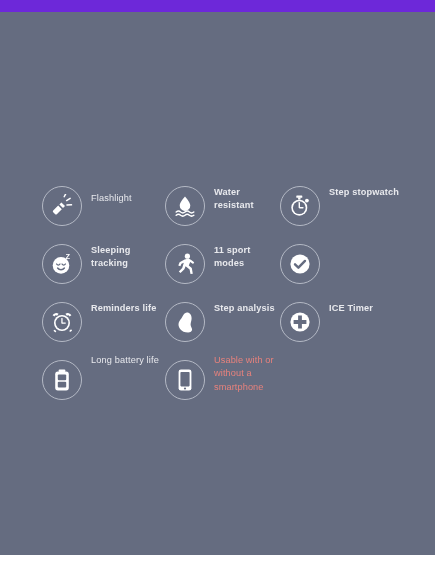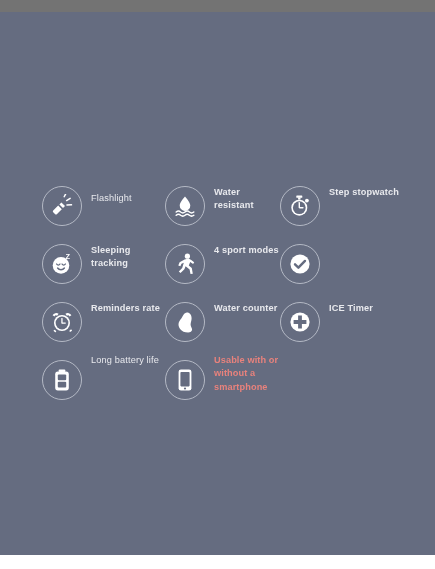--- a/index.html
+++ b/index.html
@@ -10,21 +10,21 @@
   body {
     width: 435px;
     height: 569px;
     font-family: "Liberation Sans", sans-serif;
     overflow: hidden;
   }
   .page {
     position: relative;
     width: 435px;
     height: 490px;
-    background: #737373;
+    background: #6d28d9;
   }
   .panel {
     position: absolute;
     left: 0;
     top: 12px;
     width: 435px;
     height: 543px;
     background: #656c80;
   }
   .feature-grid {
@@ -61,21 +61,21 @@
     font-size: 9.2px;
     line-height: 13.4px;
     color: #e8e9ed;
     letter-spacing: 0.15px;
     padding-top: 17px;
     max-width: 72px;
     word-wrap: break-word;
   }
   .feature.highlight .feature-label {
     color: #e8827c;
-    font-weight: bold;
+    font-weight: normal;
     letter-spacing: 0.1px;
   }
   .feature.row-tall .feature-label {
     padding-top: 11px;
     font-weight: bold;
   }
   .feature.row-xtall .feature-label {
     padding-top: 5px;
   }
 </style>
@@ -149,21 +149,21 @@
 
       <div class="feature row-tall">
         <span class="icon-circle">
           <svg width="24" height="24" viewBox="0 0 24 24">
             <g fill="#ffffff">
               <circle cx="14.4" cy="4.2" r="2.6"></circle>
               <path d="M11.6 7.4l4.0-1.0 2.6 1.6 3.0 2.2-1.1 1.7-2.9-1.9-1.4 3.5 3.0 2.6 1.0 5.6-2.3 0.4-0.9-4.7-4.0-3.1-1.2 3.0-3.9 3.8-1.7-1.6 3.4-3.5 1.6-5.2-2.3 0.9-1.1 2.6-2.1-0.7 1.3-3.4z"></path>
             </g>
           </svg>
         </span>
-        <span class="feature-label">4 sport modes</span>
+        <span class="feature-label">11 sport modes</span>
       </div>
 
       <div class="feature row-xtall">
         <span class="icon-circle">
           <svg width="24" height="24" viewBox="0 0 24 24">
             <g>
               <circle cx="12" cy="12" r="9.6" fill="#ffffff"></circle>
               <path d="M7.0 12.3l3.4 3.4 6.6-6.8" fill="none" stroke="#656c80" stroke-width="2.4" stroke-linecap="round" stroke-linejoin="round"></path>
             </g>
           </svg>
@@ -178,32 +178,32 @@
               <path d="M21.4 5.2a4.2 4.2 0 0 0-6.0-1.4l1.5 2.0a1.8 1.8 0 0 1 2.6 0.6z"></path>
               <circle cx="12" cy="13.0" r="8.0"></circle>
               <circle cx="12" cy="13.0" r="6.4" fill="#656c80"></circle>
               <rect x="11.3" y="8.0" width="1.3" height="5.6" rx="0.6" fill="#ffffff"></rect>
               <rect x="11.7" y="12.4" width="4.2" height="1.3" rx="0.6" fill="#ffffff"></rect>
               <rect x="4.3" y="19.6" width="2.7" height="1.6" rx="0.7" transform="rotate(36 4.3 19.6)"></rect>
               <rect x="19.1" y="20.8" width="2.7" height="1.6" rx="0.7" transform="rotate(-36 19.1 20.8)"></rect>
             </g>
           </svg>
         </span>
-        <span class="feature-label">Reminders rate</span>
+        <span class="feature-label">Reminders life</span>
       </div>
 
       <div class="feature row-tall">
         <span class="icon-circle">
           <svg width="24" height="24" viewBox="0 0 24 24">
             <g fill="#ffffff">
               <path d="M14.0 2.4c2.9 0 4.6 2.6 4.6 5.8 0 2.4-1.0 4.2-1.0 6.2 0 2.4 1.5 3.4 1.5 5.2 0 2.0-1.9 2.9-4.0 2.9-3.4 0-6.2-1.4-8.0-3.6-1.2-1.5-1.6-3.0-1.6-4.6 0-2.5 1.4-4.0 2.8-5.9C9.7 6.3 11.0 2.4 14.0 2.4z"></path>
             </g>
           </svg>
         </span>
-        <span class="feature-label">Water counter</span>
+        <span class="feature-label">Step analysis</span>
       </div>
 
 
       <div class="feature row-tall">
         <span class="icon-circle">
           <svg width="24" height="24" viewBox="0 0 24 24">
             <g>
               <circle cx="12" cy="12" r="9.6" fill="#ffffff"></circle>
               <path d="M10.1 5.6h3.8v4.5h4.5v3.8h-4.5v4.5h-3.8v-4.5H5.6v-3.8h4.5z" fill="#656c80"></path>
             </g>

